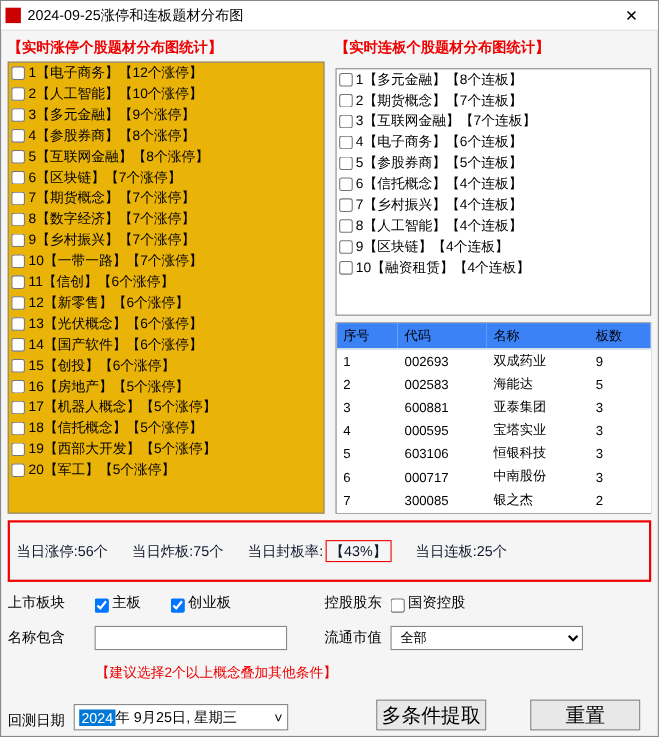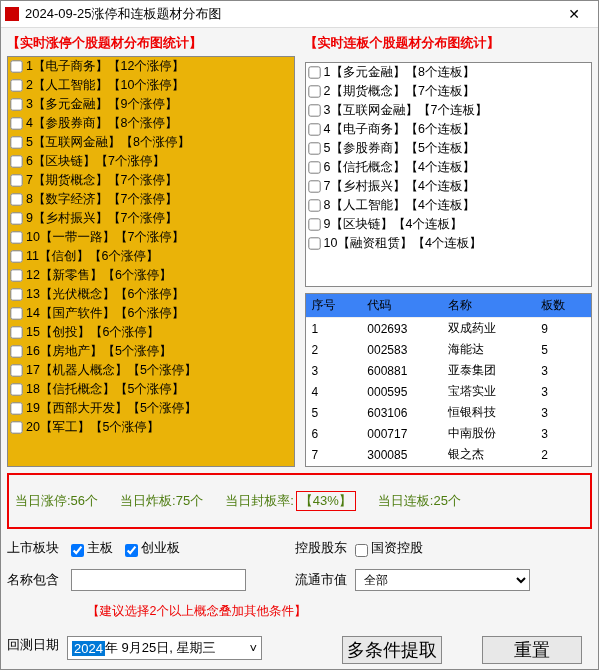--- a/index.html
+++ b/index.html
@@ -15,33 +15,33 @@
 .col-header { color: #e00; font-weight: bold; font-size: 13px; padding: 2px 0 4px 0; }
 .listbox { flex: 1; border: 1px solid #888; background: #eab308; overflow-y: scroll; overflow-x: hidden; }
 .list-row { display: flex; align-items: center; padding: 1px 2px; font-size: 12.5px; white-space: nowrap; }
 .list-row input[type=checkbox] { margin-right: 3px; transform: scale(0.95); }
 .right-col { display: flex; flex-direction: column; gap: 6px; }
 .right-list { height: 225px; border: 1px solid #888; background: #fff; overflow-y: scroll; overflow-x: hidden; }
 .table-box { flex: 1; border: 1px solid #888; background: #fff; overflow-y: scroll; overflow-x: hidden; }
 table { width: 100%; border-collapse: collapse; font-size: 12px; }
 th { text-align: left; padding: 3px 6px; font-weight: normal; border-bottom: 1px solid #eee; background: #3b82f6; font-family: Liberation Serif, serif; }
 td { padding: 2px 6px; }
-.stats-bar { border: 2px solid #e00; margin-top: 6px; padding: 16px 6px; display: flex; gap: 22px; font-size: 13px; color: #4d7c0f; align-items: center; }
+.stats-bar { border: 2px solid #e00; margin-top: 6px; padding: 16px 6px; display: flex; gap: 22px; font-size: 13px; color: #0f172a; align-items: center; }
 .stats-bar .rate { display: flex; align-items: center; gap: 2px; }
 .rate-box { border: 1px solid #e00; padding: 0 3px; }
 .controls { margin-top: 10px; display: flex; flex-direction: column; gap: 12px; font-size: 13px; }
 .ctrl-row { display: flex; align-items: center; gap: 8px; }
-.ctrl-row .left-group { display: flex; align-items: center; gap: 12px; width: 280px; }
+.ctrl-row .left-group { display: flex; align-items: center; gap: 27px; width: 280px; }
 .ctrl-row .right-group { display: flex; align-items: center; gap: 8px; flex: 1; }
 .chk { display: flex; align-items: flex-end; gap: 3px; }
 input[type=text], select { border: 1px solid #888; padding: 2px 4px; font-size: 12px; background: #fff; }
 .name-input { width: 175px; height: 22px; }
 .market-select { width: 175px; height: 22px; }
 .hint { color: #e00; font-size: 12.5px; margin-left: 80px; }
-.date-row { display: flex; align-items: flex-start; gap: 8px; margin-top: 4px; }
+.date-row { display: flex; align-items: flex-end; gap: 8px; margin-top: 4px; }
 .date-box { border: 1px solid #888; background: #fff; padding: 2px 4px; display: flex; align-items: center; width: 195px; height: 24px; }
 .date-year { background: #0078d7; color: #fff; padding: 0 2px; }
 .btn { width: 100px; height: 28px; border: 1px solid #888; background: #e8e8e8; cursor: pointer; font-size: 18px; }
 ::-webkit-scrollbar { width: 16px; }
 ::-webkit-scrollbar-track { background: #f0f0f0; }
 ::-webkit-scrollbar-thumb { background: #c8c8c8; border: 1px solid #aaa; }
 </style>
 </head>
 <body>
 

